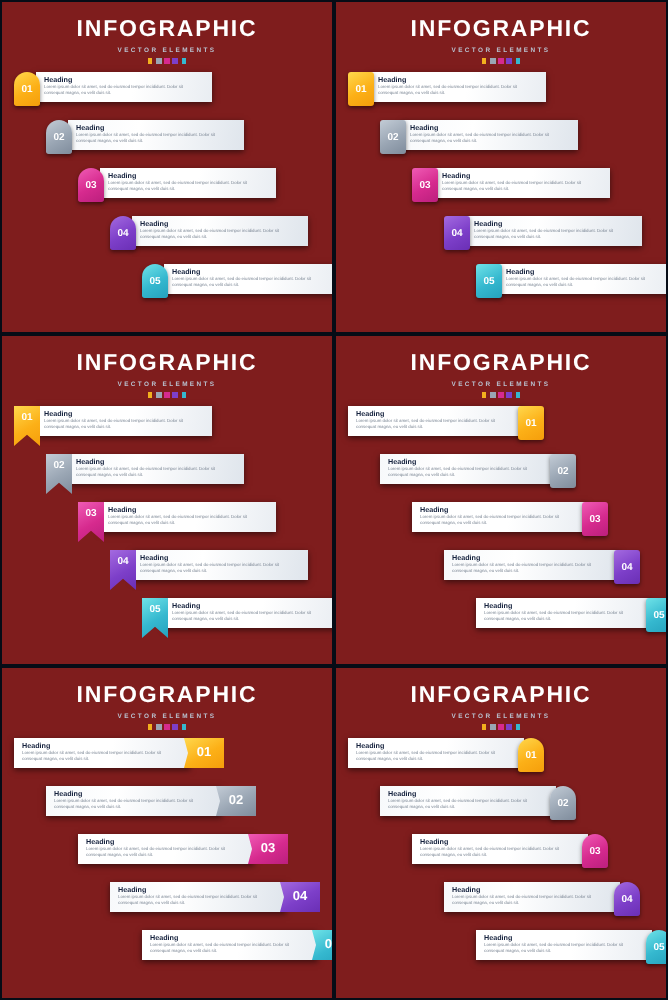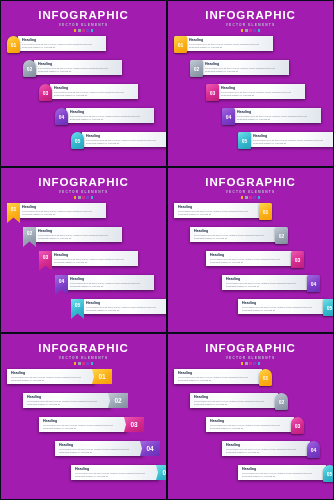--- a/index.html
+++ b/index.html
@@ -5,21 +5,21 @@
   * { margin:0; padding:0; box-sizing:border-box; }
   html,body { width:334px; height:500px; overflow:hidden; }
   body {
     background:#0a111e;
     font-family:"Liberation Sans", sans-serif;
     -webkit-font-smoothing:antialiased;
   }
   .sheet { width:334px; height:500px; display:grid;
            grid-template-columns:167px 167px; grid-template-rows:167px 166px 167px; }
 
-  .panel { position:relative; background:#a21caf; overflow:hidden;
+  .panel { position:relative; background:#7f1d1d; overflow:hidden;
            border:0.5px solid #060c16; }
 
   
   .hdr { padding-top:8px; text-align:center; }
   .hdr-title { font-size:11.5px; font-weight:bold; color:#ffffff;
                letter-spacing:0.9px; line-height:12px; }
   .hdr-sub { font-size:3.2px; font-weight:bold; color:#b9c2d0;
              letter-spacing:1.2px; margin-top:1.5px; }
   .dots { display:flex; gap:1.6px; justify-content:center; margin-top:2.5px; }
   .dot { width:2.6px; height:2.6px; }

